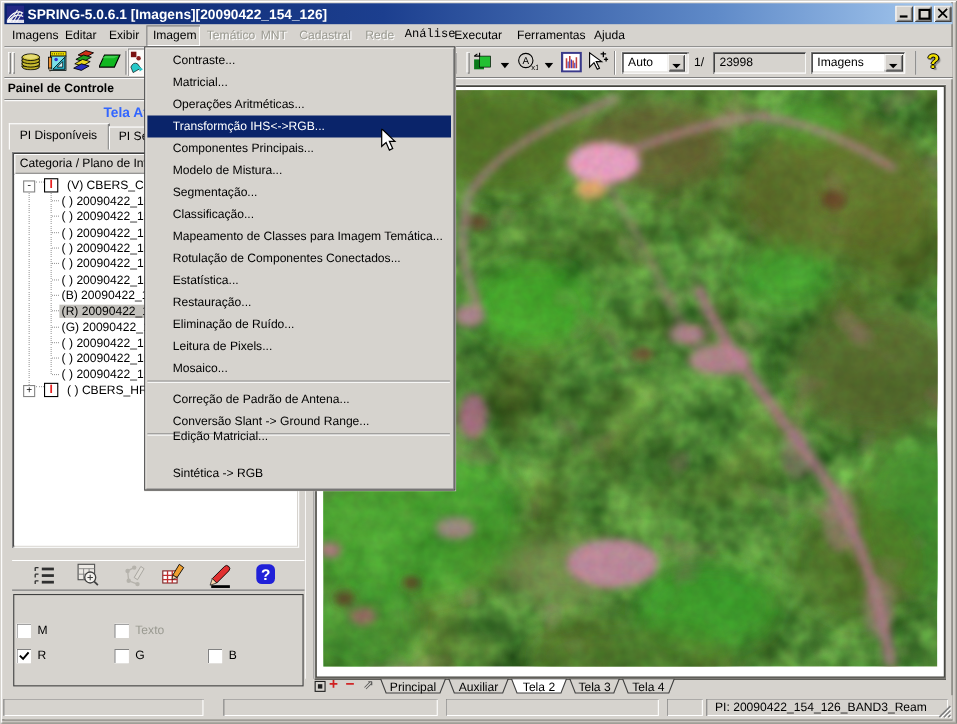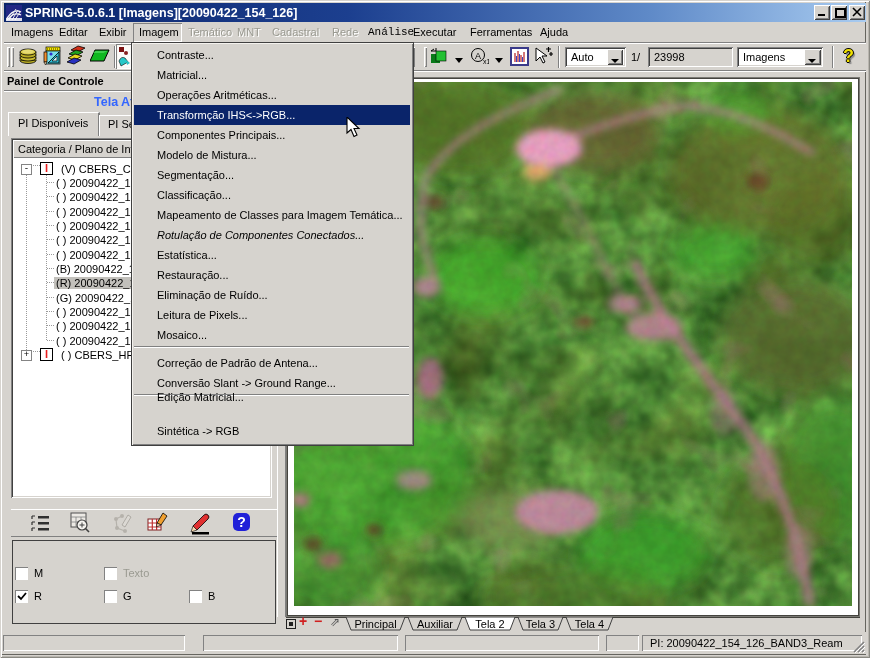--- a/index.html
+++ b/index.html
@@ -422,21 +422,21 @@
     <div class="abs" style="left:157px;top:48.5px;">Contraste...</div>
     <div class="abs" style="left:157px;top:68.5px;">Matricial...</div>
     <div class="abs" style="left:157px;top:88.5px;">Operações Aritméticas...</div>
     <div class="abs" style="left:133.5px;top:104.5px;width:276px;height:20px;background:#0a246a;"></div>
     <div class="abs" style="left:157px;top:108.5px;color:#fff;">Transformção IHS&lt;-&gt;RGB...</div>
     <div class="abs" style="left:157px;top:128.5px;">Componentes Principais...</div>
     <div class="abs" style="left:157px;top:148.5px;">Modelo de Mistura...</div>
     <div class="abs" style="left:157px;top:168.5px;">Segmentação...</div>
     <div class="abs" style="left:157px;top:188.5px;">Classificação...</div>
     <div class="abs" style="left:157px;top:208.5px;">Mapeamento de Classes para Imagem Temática...</div>
-    <div class="abs" style="left:157px;top:228.5px;font-style:italic;">Rotulação de Componentes Conectados...</div>
+    <div class="abs" style="left:157px;top:228.5px;">Rotulação de Componentes Conectados...</div>
     <div class="abs" style="left:157px;top:248.5px;">Estatística...</div>
     <div class="abs" style="left:157px;top:268.5px;">Restauração...</div>
     <div class="abs" style="left:157px;top:288.5px;">Eliminação de Ruído...</div>
     <div class="abs" style="left:157px;top:308.5px;">Leitura de Pixels...</div>
     <div class="abs" style="left:157px;top:328.5px;">Mosaico...</div>
     <div class="abs" style="left:134px;top:345.5px;width:275px;height:0;border-top:1px solid #808080;border-bottom:1px solid #fff;"></div>
     <div class="abs" style="left:157px;top:356.5px;">Correção de Padrão de Antena...</div>
     <div class="abs" style="left:157px;top:376.5px;">Conversão Slant -&gt; Ground Range...</div>
     <div class="abs" style="left:134px;top:393.5px;width:275px;height:0;border-top:1px solid #808080;border-bottom:1px solid #fff;"></div>
     <div class="abs" style="left:157px;top:391px;">Edição Matricial...</div>

